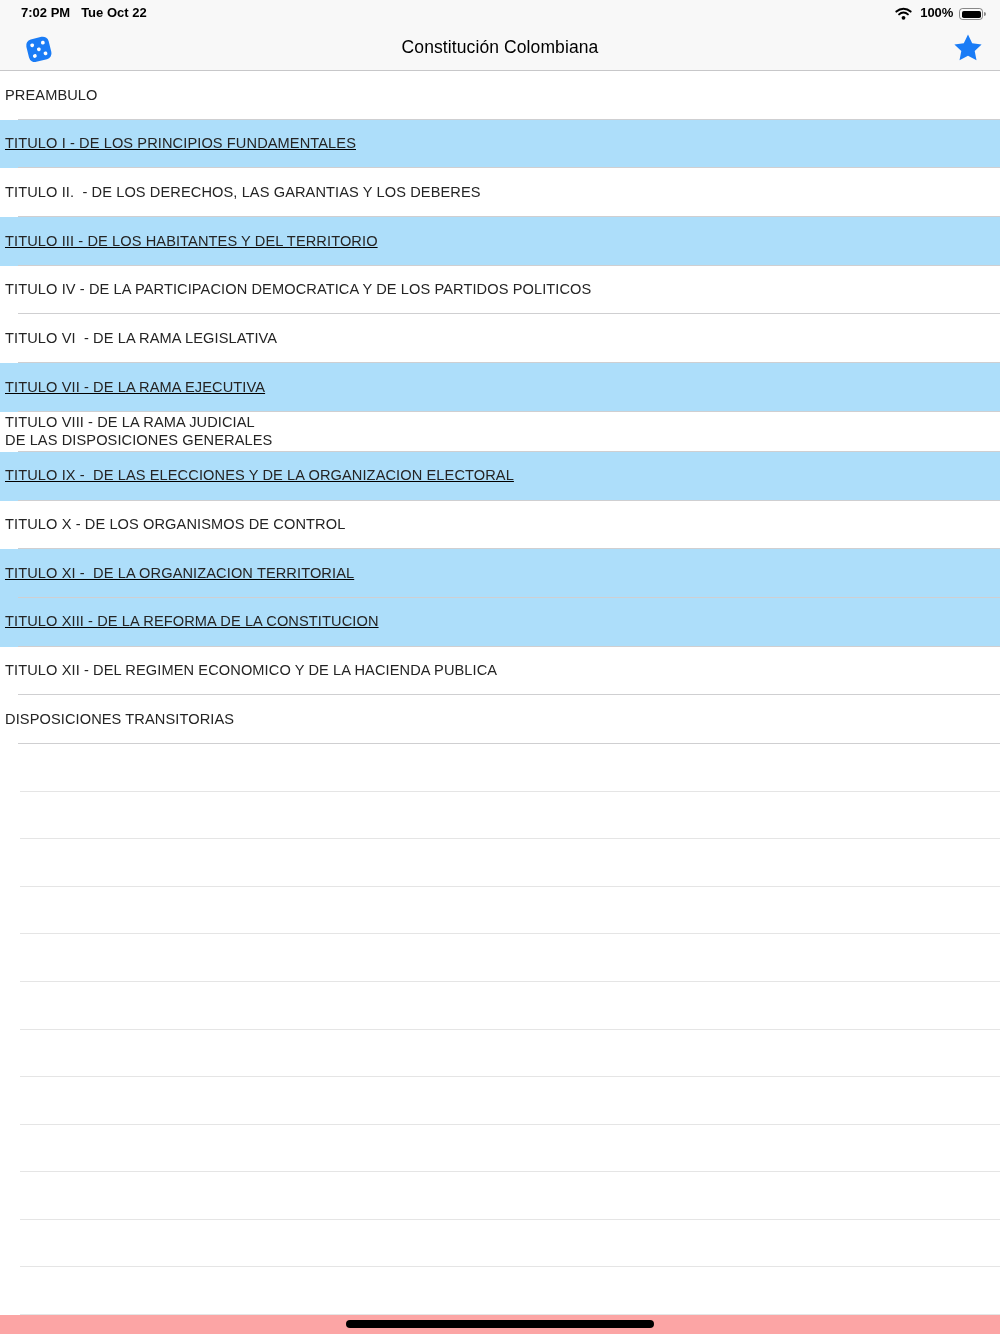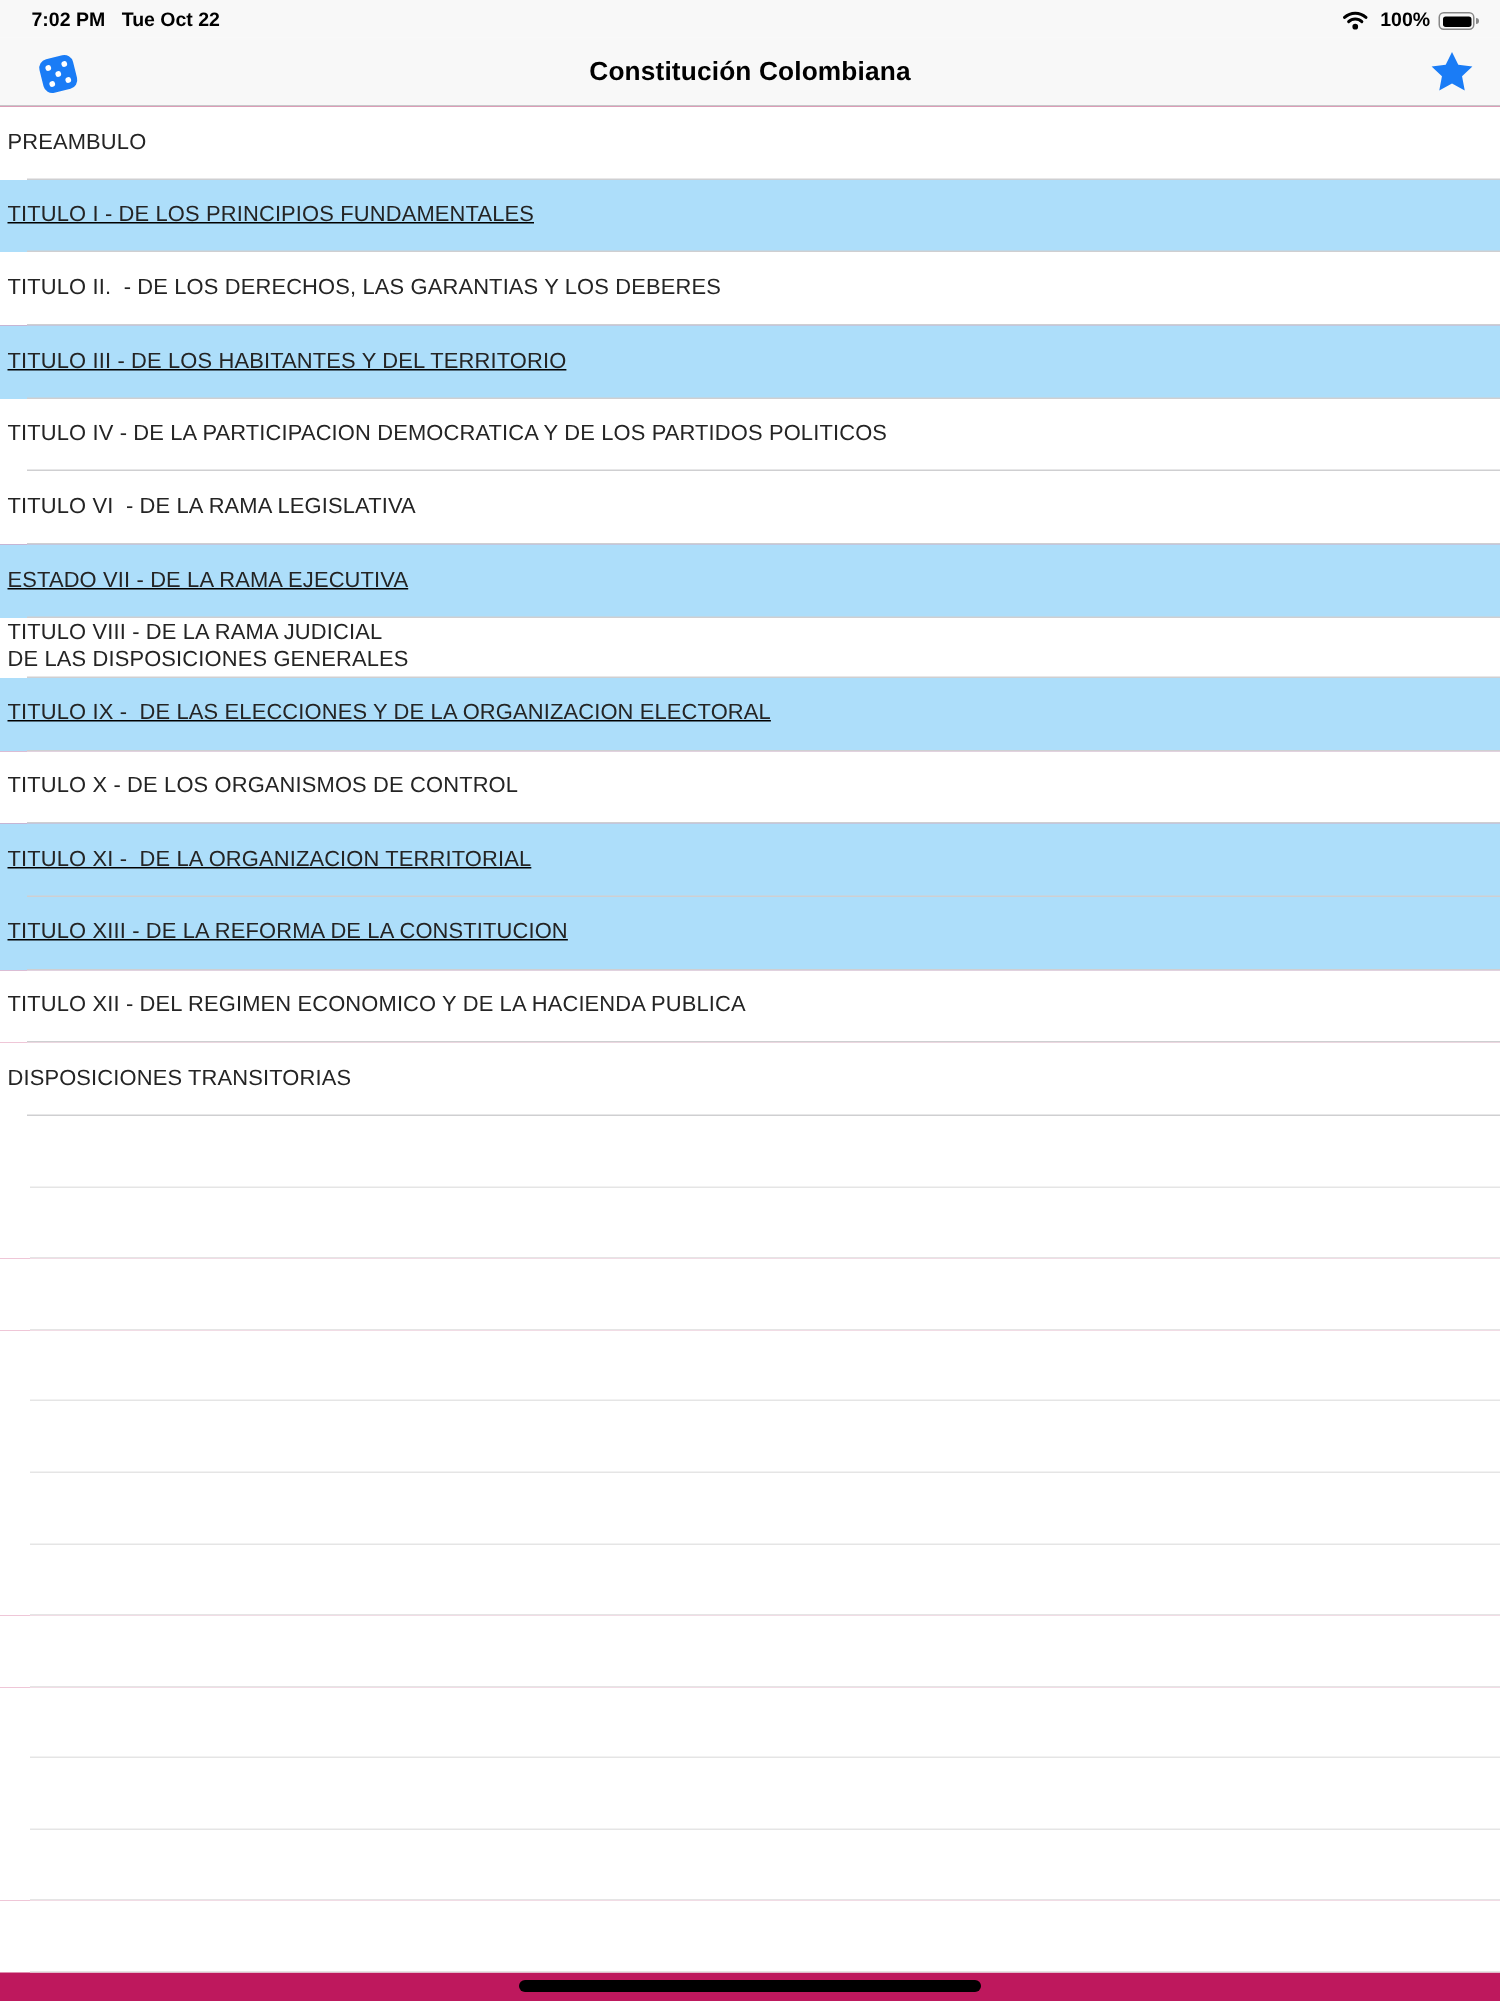--- a/index.html
+++ b/index.html
@@ -28,24 +28,24 @@
   .navbar{
     position:absolute;top:25px;left:0;right:0;height:46px;
     background:var(--bar-bg);
     border-bottom:1px solid #c7c7c9;
     display:flex;align-items:center;box-sizing:border-box;
   }
   .nav-btn{background:none;border:none;padding:0;cursor:pointer;display:flex;align-items:center;justify-content:center;}
   .dice-btn{position:absolute;left:20px;top:6px;width:36px;height:36px;}
   .star-btn{position:absolute;right:16px;top:8px;width:32px;height:32px;}
   .nav-title{
-    width:100%;text-align:center;font-size:17.5px;font-weight:700;color:#000;letter-spacing:.1px;
+    width:100%;text-align:center;font-size:17.5px;font-weight:400;color:#000;letter-spacing:.1px;
   }
   
-  .toc-list{position:absolute;top:71px;left:0;right:0;bottom:0;overflow:hidden;background:#be185d;}
+  .toc-list{position:absolute;top:71px;left:0;right:0;bottom:0;overflow:hidden;background:#fca5a5;}
   .row{
     position:relative;height:48.7px;display:flex;align-items:center;
     padding-left:5px;box-sizing:border-box;background:#fff;
   }
   .row::after{
     content:"";position:absolute;left:18px;right:0;bottom:0;height:1px;background:#cfcfd1;
   }
   .row.hl{background:var(--hl-blue);text-decoration:underline;}
   .row.tall{height:40px;}
   .row.empty{height:47.6px;}
@@ -125,21 +125,21 @@
       <div class="row hl">
         <span class="row-label">TITULO III - DE LOS HABITANTES Y DEL TERRITORIO</span>
       </div>
       <div class="row">
         <span class="row-label">TITULO IV - DE LA PARTICIPACION DEMOCRATICA Y DE LOS PARTIDOS POLITICOS</span>
       </div>
       <div class="row">
         <span class="row-label">TITULO VI  - DE LA RAMA LEGISLATIVA</span>
       </div>
       <div class="row hl">
-        <span class="row-label">ESTADO VII - DE LA RAMA EJECUTIVA</span>
+        <span class="row-label">TITULO VII - DE LA RAMA EJECUTIVA</span>
       </div>
       <div class="row tall">
         <span class="row-label">TITULO VIII - DE LA RAMA JUDICIAL
 DE LAS DISPOSICIONES GENERALES</span>
       </div>
       <div class="row hl">
         <span class="row-label">TITULO IX -  DE LAS ELECCIONES Y DE LA ORGANIZACION ELECTORAL</span>
       </div>
       <div class="row">
         <span class="row-label">TITULO X - DE LOS ORGANISMOS DE CONTROL</span>

